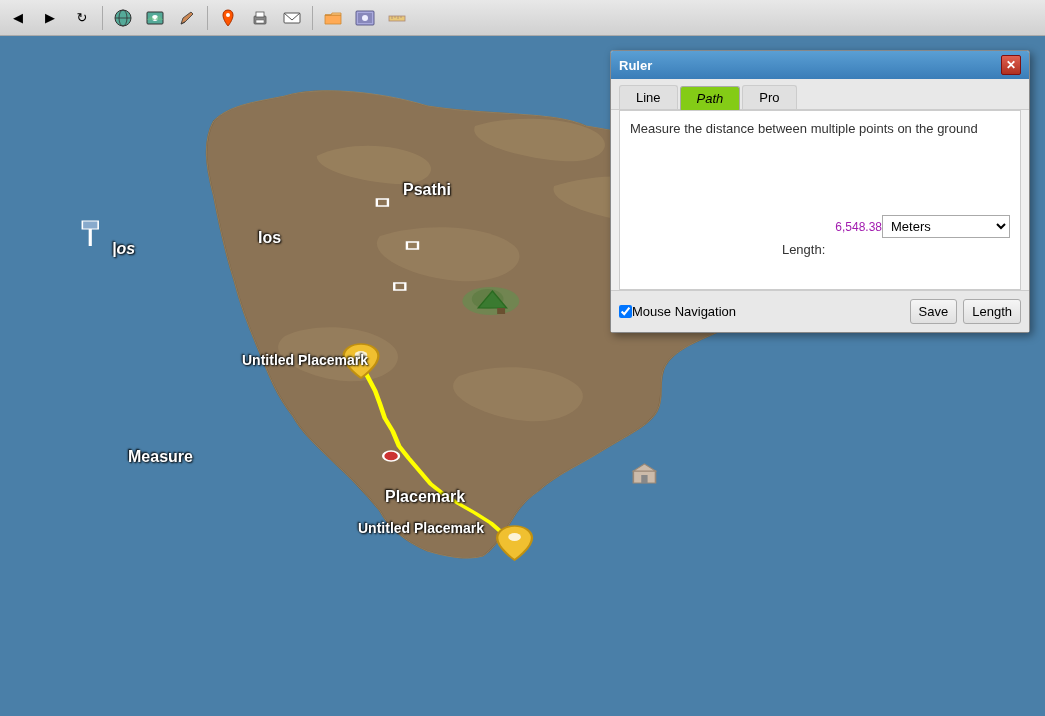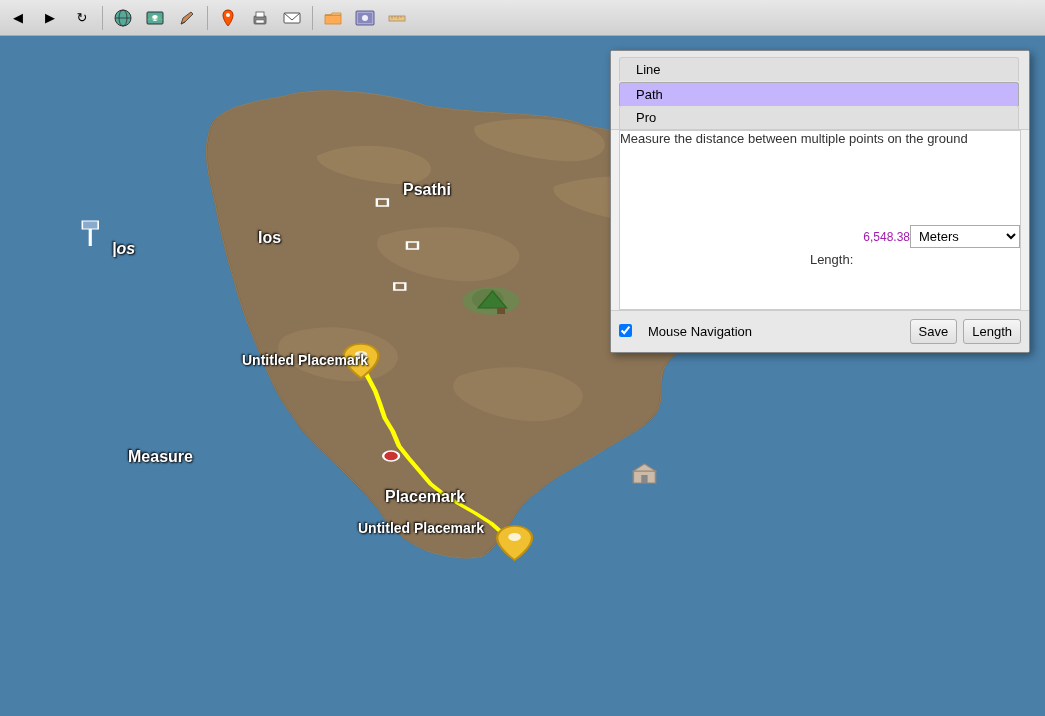--- a/index.html
+++ b/index.html
@@ -108,43 +108,44 @@
       color: white;
       font-size: 12px;
       font-weight: bold;
     }
 
     #ruler-tabs {
       display: flex;
       padding: 6px 8px 0;
       background: #e8e8e8;
       border-bottom: 1px solid #ccc;
-      flex-direction: column;
     }
     .ruler-tab {
       padding: 4px 16px;
       border: 1px solid #ccc;
       border-bottom: none;
       background: #e0e0e0;
       cursor: pointer;
       font-size: 13px;
       border-radius: 3px 3px 0 0;
       margin-right: 2px;
     }
     .ruler-tab.active {
-      background: #c4b5fd;
+      background: #84cc16;
       border-color: #aaa;
       position: relative;
       bottom: -1px;
+      font-style: italic;
     }
 
     #ruler-body {
       background: white;
       border: 1px solid #ccc;
       margin: 0 8px;
+      padding: 10px;
       min-height: 180px;
     }
     #ruler-description {
       font-size: 13px;
       color: #333;
       margin-bottom: 20px;
     }
 
     #ruler-length-row {
       display: flex;
@@ -160,35 +161,35 @@
     }
     #length-value {
       font-size: 12px;
       color: #a21caf;
     }
     #unit-select {
       padding: 2px 4px;
       font-size: 13px;
       border: 1px solid #aaa;
       background: white;
-      width: 110px;
+      width: 128px;
       cursor: pointer;
     }
 
     #ruler-footer {
       display: flex;
       align-items: center;
       padding: 8px;
       background: #e8e8e8;
       border-top: 1px solid #ccc;
     }
     #mouse-nav-check {
       display: flex;
-      align-items: flex-start;
-      gap: 16px;
+      align-items: center;
+      gap: 0;
       flex: 1;
     }
     #mouse-nav-check input {
       cursor: pointer;
     }
     #mouse-nav-check label {
       font-size: 13px;
       cursor: pointer;
     }
     .ruler-btn {
@@ -385,20 +386,24 @@
   <div class="map-label" style="left:258px; top:193px;">Ios</div>
   <div class="map-label" style="left:378px; top:145px;padding-left:25px;">Psathi</div>
   <div class="map-label" style="left:128px; top:412px;">Measure</div>
   <div class="map-label" style="left:385px; top:452px;">Placemark</div>
   <div class="map-label" style="font-size:14px; left:242px; top:316px;">Untitled Placemark</div>
   <div class="map-label" style="font-size:14px; left:358px; top:484px;">Untitled Placemark</div>
 </div>
 
 <div id="ruler-dialog">
 
+  <div id="ruler-titlebar">
+    <span>Ruler</span>
+    <div id="ruler-close">✕</div>
+  </div>
 
   <div id="ruler-tabs">
     <div class="ruler-tab">Line</div>
     <div class="ruler-tab active">Path</div>
     <div class="ruler-tab">Pro</div>
   </div>
 
   <div id="ruler-body">
     <div id="ruler-description">Measure the distance between multiple points on the ground</div>
 

